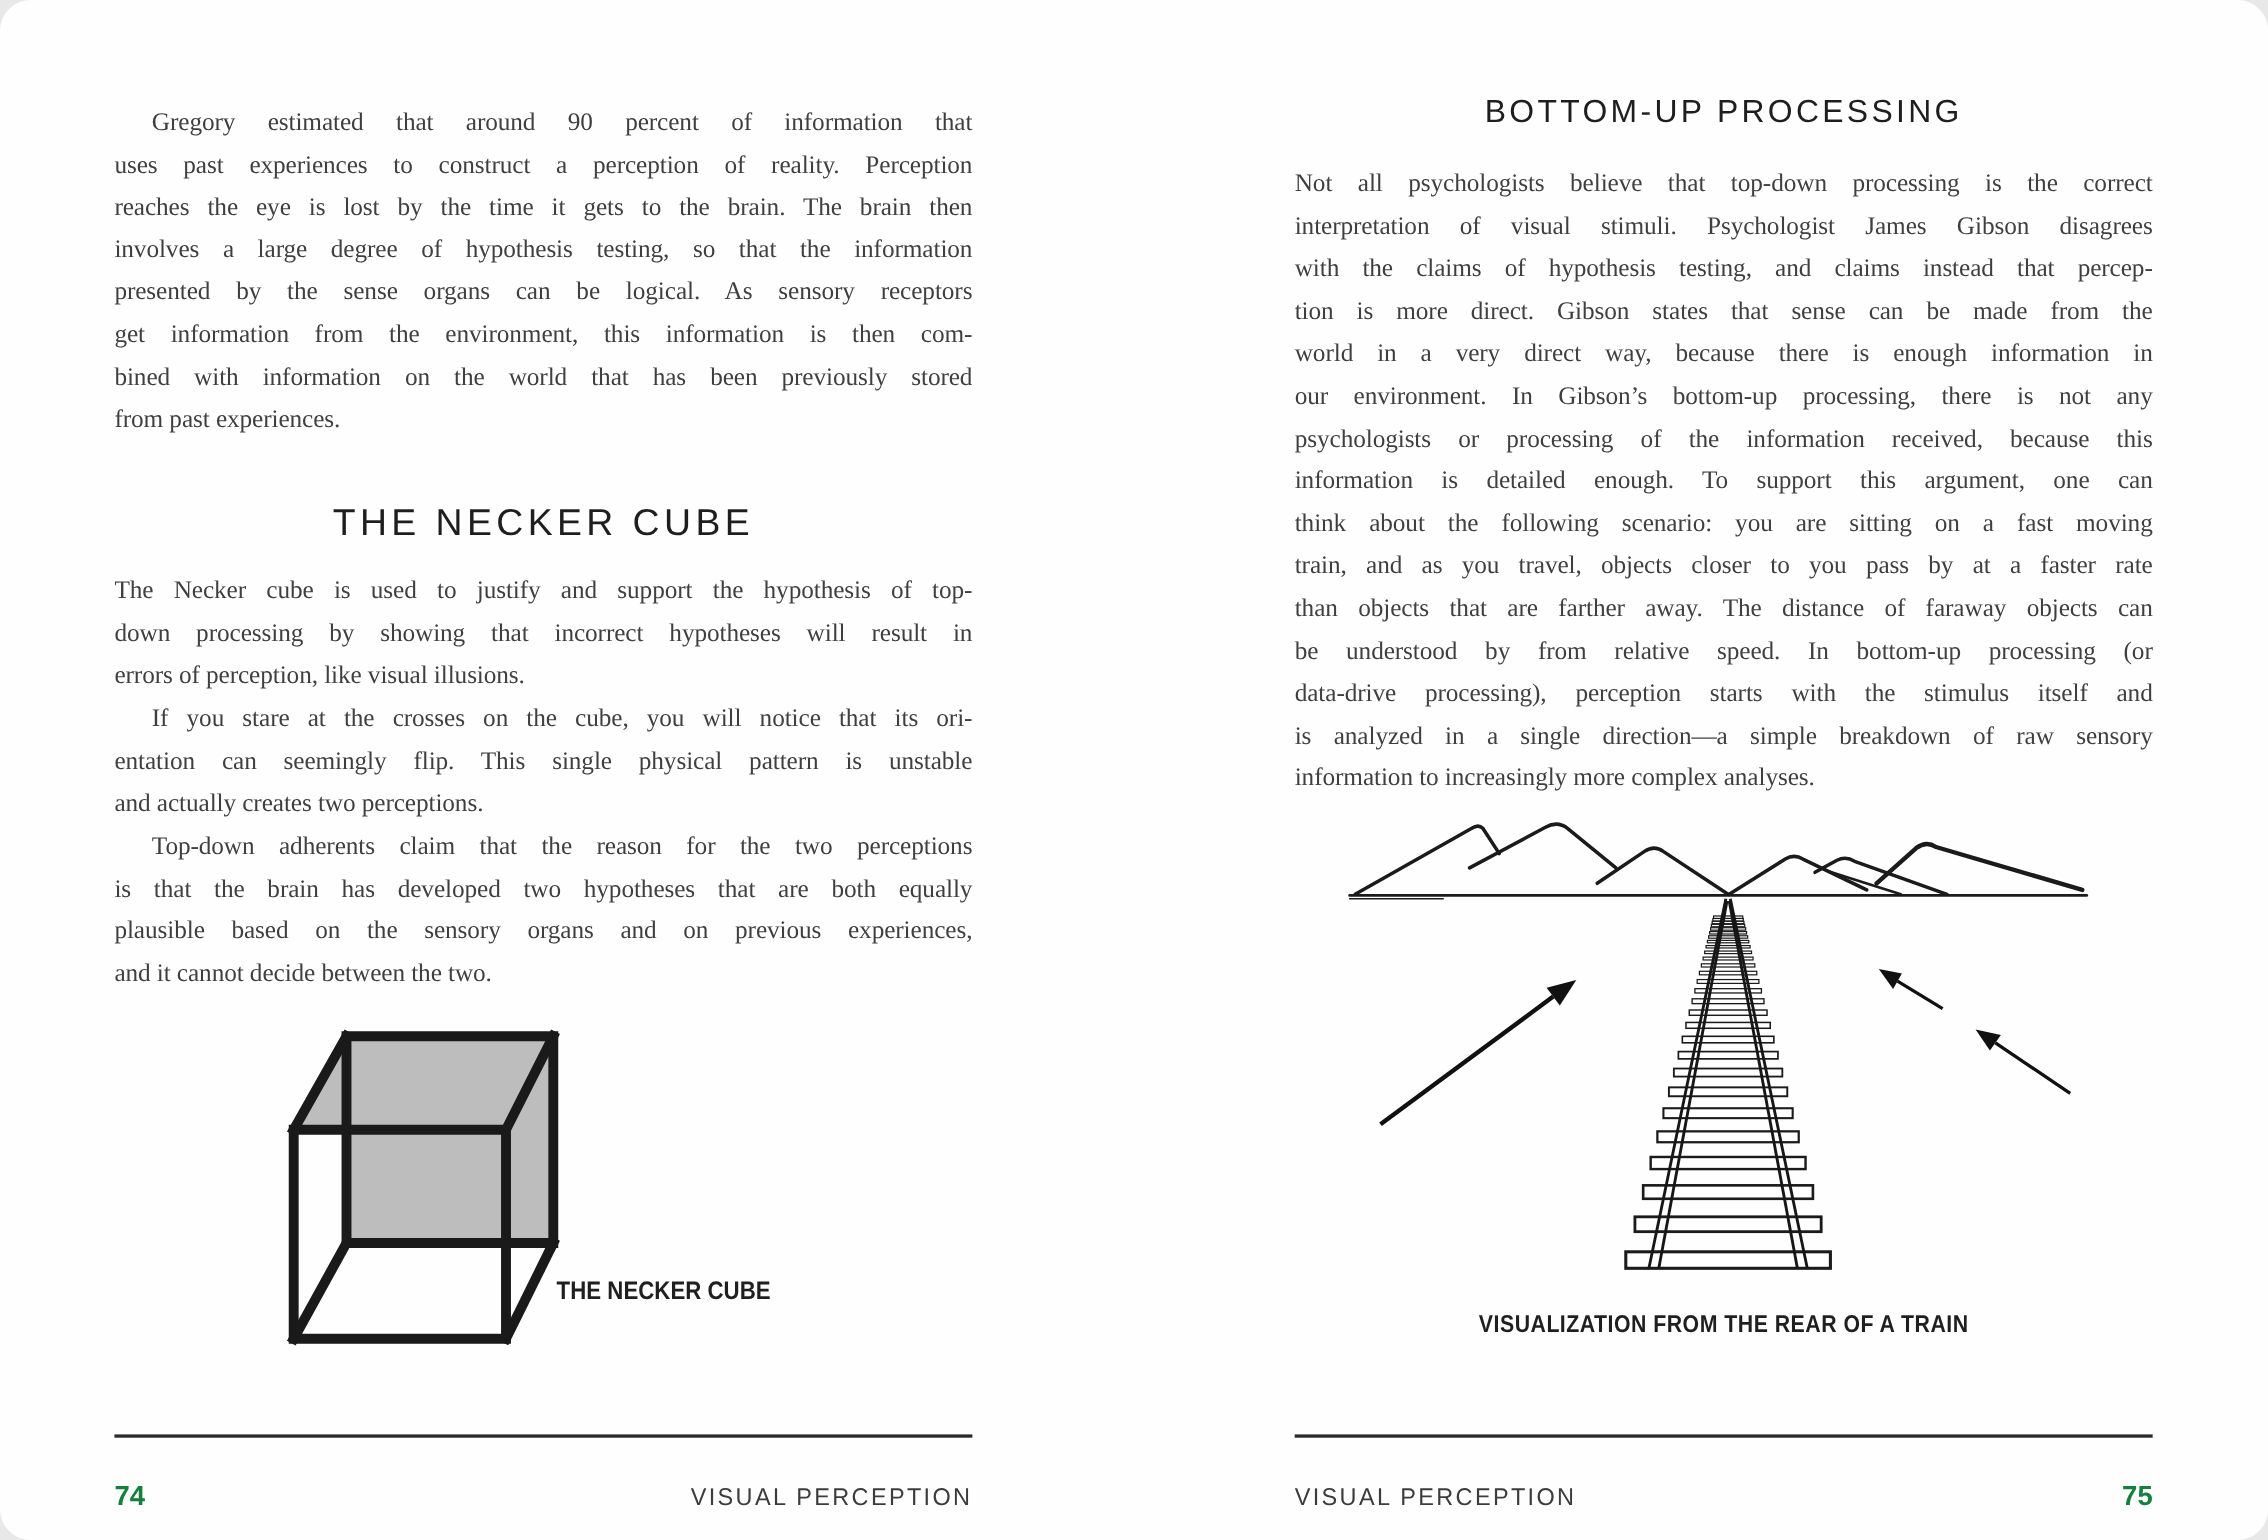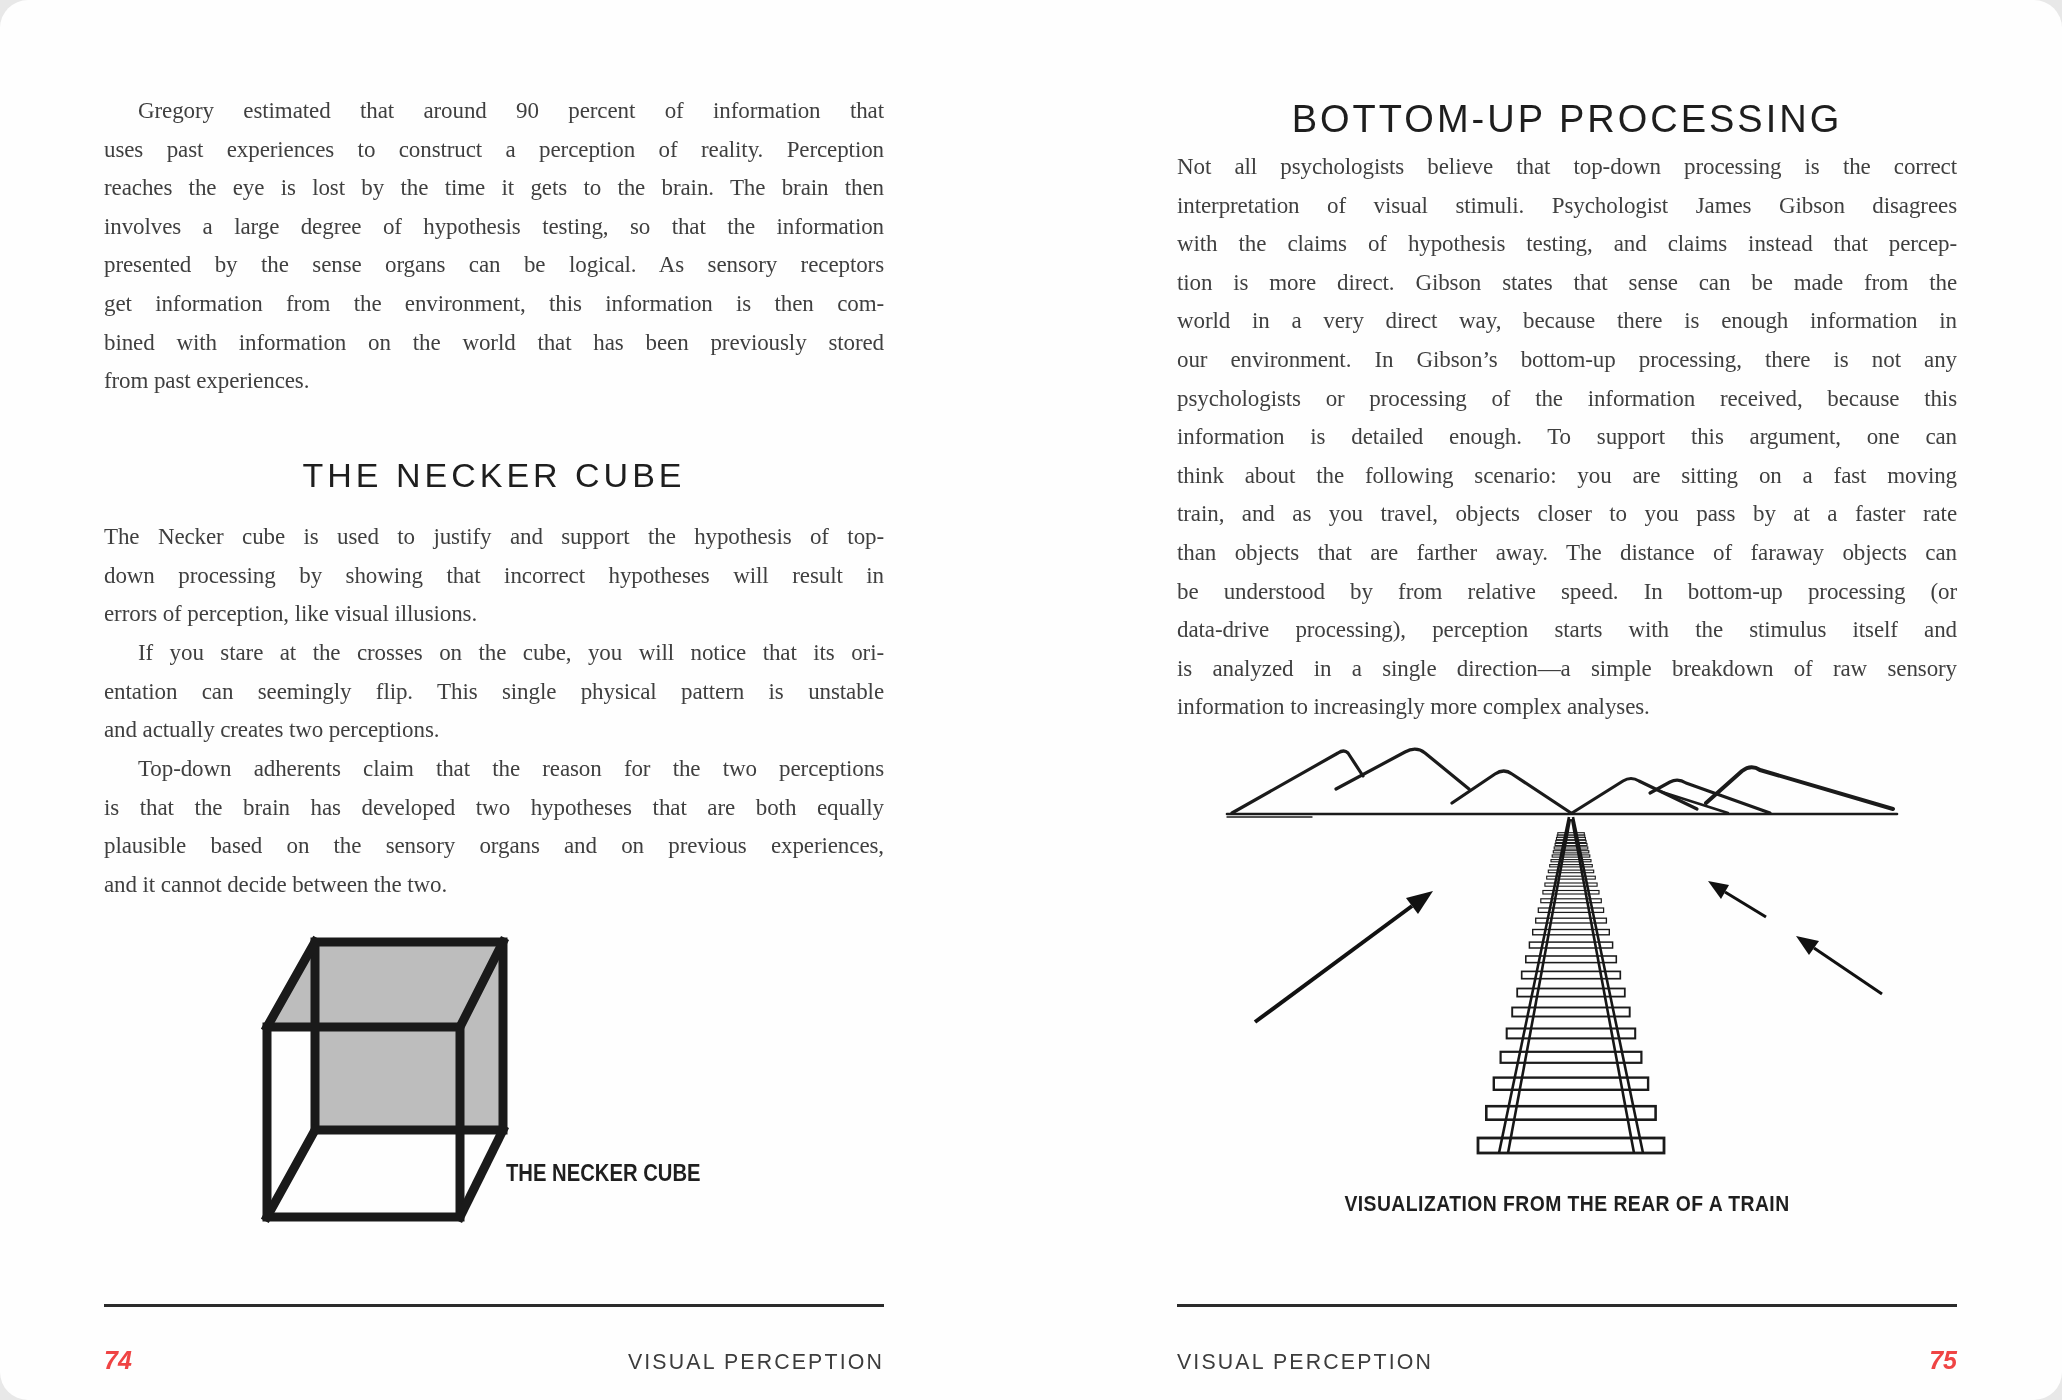--- a/index.html
+++ b/index.html
@@ -9,33 +9,33 @@
   .para{position:absolute;width:780px;font-size:23px;letter-spacing:-0.1px;color:#3f3f3f;}
   .para .ln{line-height:38.6px;text-align:justify;text-align-last:justify;}
   .para .ln:last-child{text-align-last:left;}
   .para.indent .ln:first-child{text-indent:34px;}
   .col-left{left:104px;}
   .col-right{left:1177px;}
   
   .sec-head{position:absolute;width:780px;text-align:center;font-family:"Liberation Sans",sans-serif;
             font-weight:500;color:#1e1e1e;white-space:nowrap;}
   .sec-head.left{top:456px;font-size:34px;letter-spacing:4px;}
-  .sec-head.right{top:98px;font-size:38px;letter-spacing:3px;}
+  .sec-head.right{top:86px;font-size:29px;letter-spacing:3px;}
   
   .fig-svg{position:absolute;}
   .fig-caption{position:absolute;font-family:"Liberation Sans",sans-serif;font-weight:700;
                color:#1f1f1f;white-space:nowrap;}
   .cap-cube{left:506px;top:1160px;font-size:23px;transform:scaleX(0.88);transform-origin:left top;}
   .cap-train{left:1177px;top:1191px;width:780px;text-align:center;font-size:22px;
              transform:scaleX(0.88);transform-origin:center top;letter-spacing:0.5px;}
   
   .footer-rule{position:absolute;top:1304px;width:780px;height:2.5px;background:#2b2b2b;}
   .footer-row{position:absolute;top:1346px;width:780px;display:flex;justify-content:space-between;
               align-items:baseline;font-family:"Liberation Sans",sans-serif;}
-  .page-num{font-size:25px;font-weight:700;color:#ef4444;font-style:italic;}
+  .page-num{font-size:25px;font-weight:700;color:#15803d;}
   .running{font-size:22px;letter-spacing:2.2px;color:#3c3c3c;transform:scaleX(0.97);}
   .running.r-left{transform-origin:left center;}
   .running.r-right{transform-origin:right center;}
 </style>
 </head>
 <body>
 
 <div class="spread">
 
   <div>

